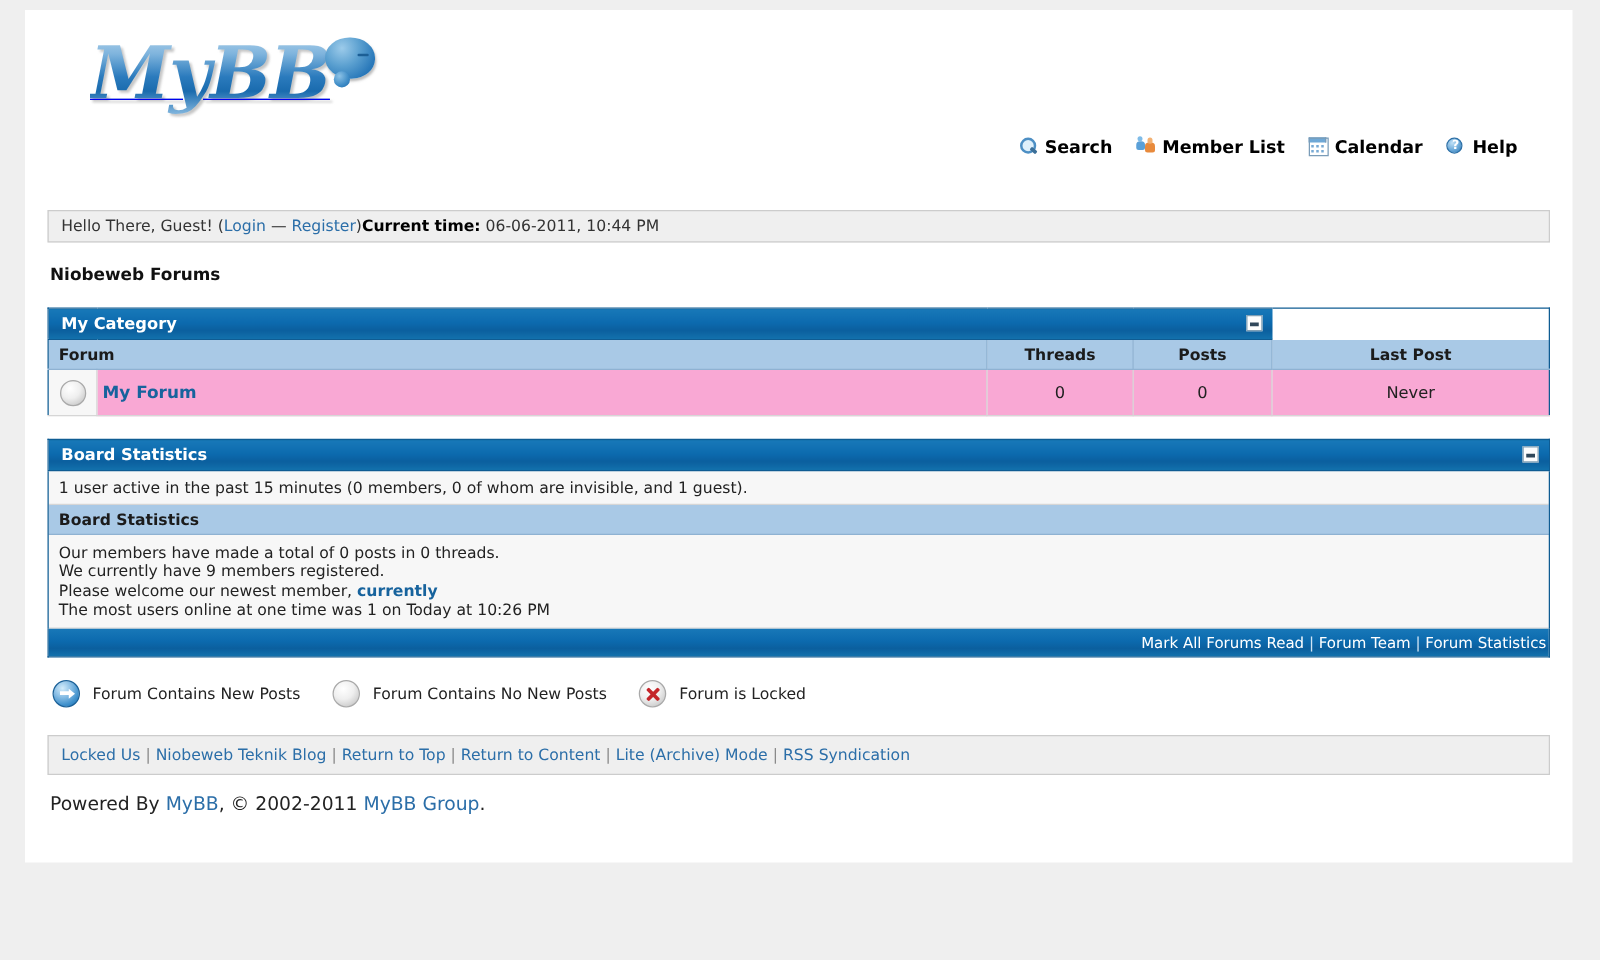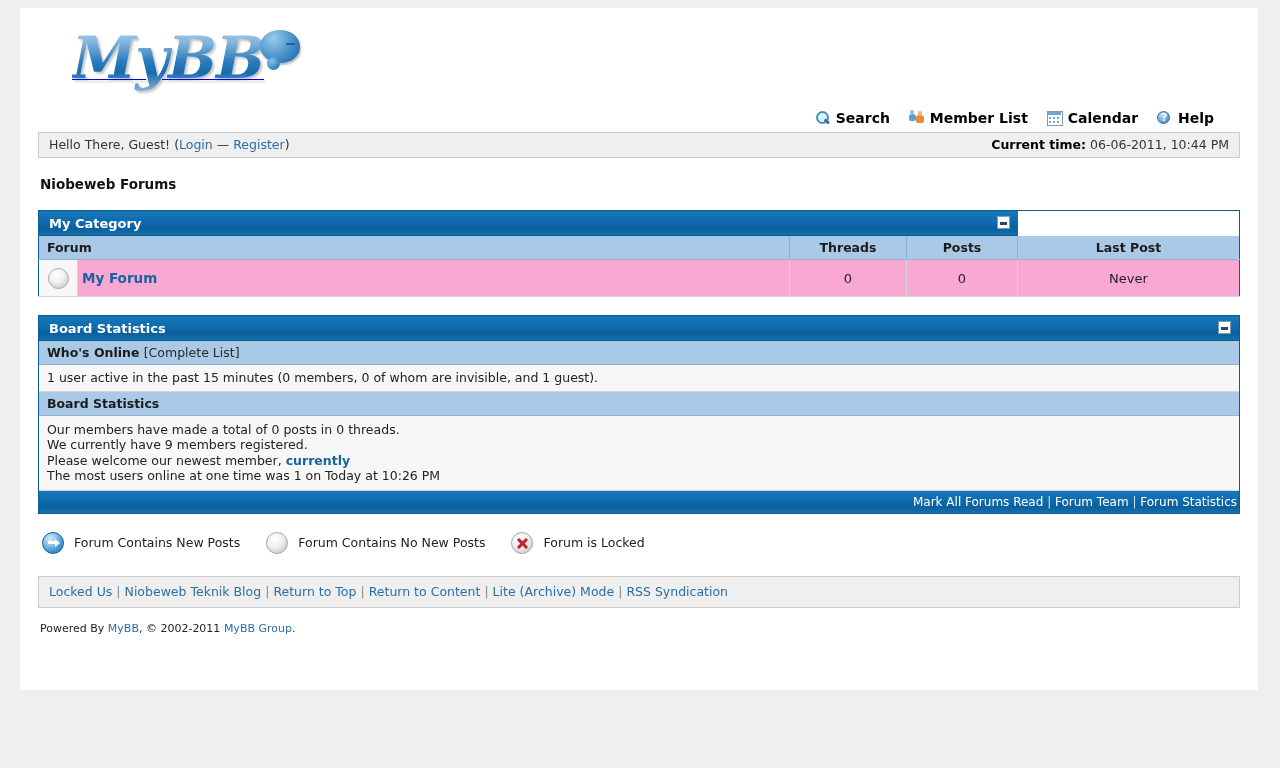--- a/index.html
+++ b/index.html
@@ -169,23 +169,24 @@
   .welcome-bar {
     background: #efefef;
     border: 1px solid #cccccc;
     height: 26px;
     line-height: 26px;
     font-size: 12.5px;
     color: #333;
     padding: 0 10px;
     box-sizing: border-box;
     display: flex;
-    justify-content: space-between;
+    justify-content: flex-start;
     align-items: center;
     margin-bottom: 18px;
+    margin-top: 36px;
   }
   .welcome-bar a { color: #2b6ea8; text-decoration: none; }
   .welcome-bar .right b { color: #000; }
 
   
   .breadcrumb {
     font-size: 13.5px;
     font-weight: bold;
     color: #111;
     margin: 0 0 18px 2px;
@@ -419,21 +420,21 @@
     border: 1px solid #8d8d8d;
     border-top-color: #fbfbfb;
     border-left-color: #fbfbfb;
     font-size: 12.5px;
     color: #111;
     display: flex; align-items: center; justify-content: center;
     box-sizing: border-box;
     cursor: pointer;
   }
   .powered {
-    font-size: 11px;
+    font-size: 15px;
     color: #222;
     margin: 14px 0 0 2px;
   }
   .powered a { color: #2b6ea8; text-decoration: none; }
 </style>
 </head>
 <body>
 
 <div class="page-bg">
   <div class="container">
@@ -529,28 +530,20 @@
             <tr>
           <td class="cat-head">
             <span>Board Statistics</span>
             <span class="collapse">
                   <i></i>
                 </span>
           </td>
         </tr>
         <tr>
           <td style="padding:0">
-            <div class="stats-subhead">
-              <span>Who's Online</span>
-              <a href="#" class="light">[Complete List]</a>
-            </div>
-          </td>
-        </tr>
-        <tr>
-          <td style="padding:0">
             <div class="stats-body one">1 user active in the past 15 minutes (0 members, 0 of whom are invisible, and 1 guest).</div>
           </td>
         </tr>
         <tr>
           <td style="padding:0">
             <div class="stats-subhead">Board Statistics</div>
           </td>
         </tr>
         <tr>
           <td style="padding:0">

